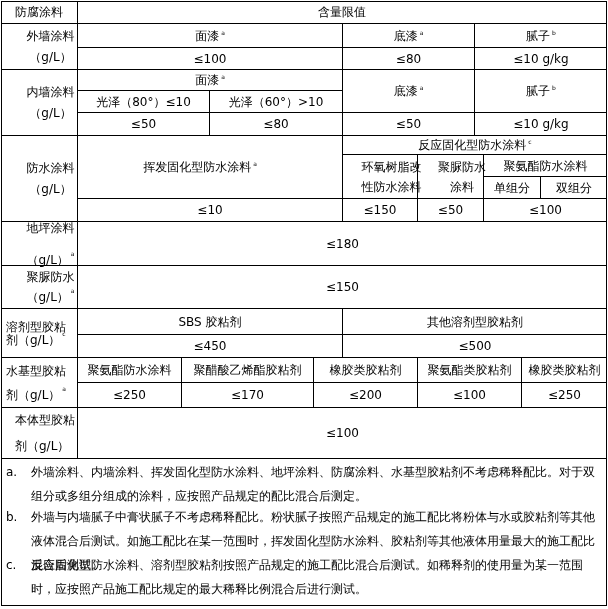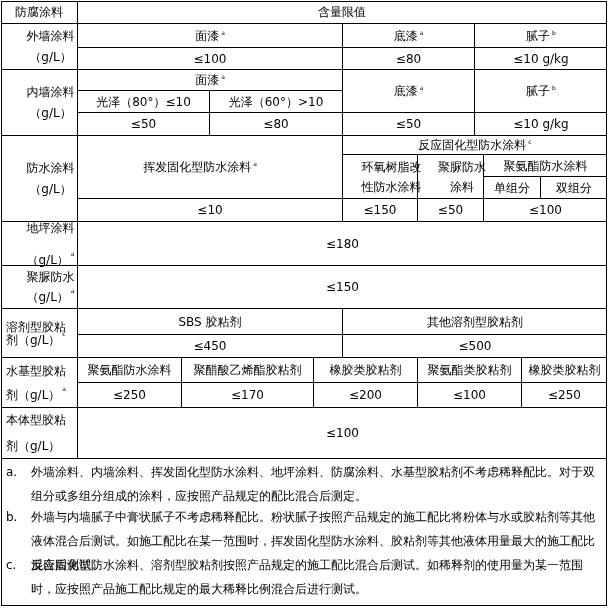--- a/index.html
+++ b/index.html
@@ -225,21 +225,21 @@
 <div class="c" style="left:314px;top:383px;width:103px;height:24px">
     <span>≤200</span>
   </div>
 <div class="c" style="left:418px;top:383px;width:103px;height:24px">
     <span>≤100</span>
   </div>
 <div class="c" style="left:522px;top:383px;width:85px;height:24px">
     <span>≤250</span>
   </div>
 
-<div class="c stack" style="left:1px;top:408px;width:76px;height:50px;gap:14px;align-items:flex-start;padding-left:5px">
+<div class="c stack" style="left:1px;top:408px;width:76px;height:50px;gap:14px;align-items:flex-start;padding-left:14px">
   <span>本体型胶粘</span>
   <span>剂（g/L）</span>
 </div>
 <div class="c" style="left:78px;top:408px;width:529px;height:50px">
     <span>≤100</span>
   </div>
 
 <div class="fn" style="top:460px">
   <span class="tag">a.</span>
   <span class="txt">外墙涂料、内墙涂料、挥发固化型防水涂料、地坪涂料、防腐涂料、水基型胶粘剂不考虑稀释配比。对于双组分或多组分组成的涂料，应按照产品规定的配比混合后测定。</span>

